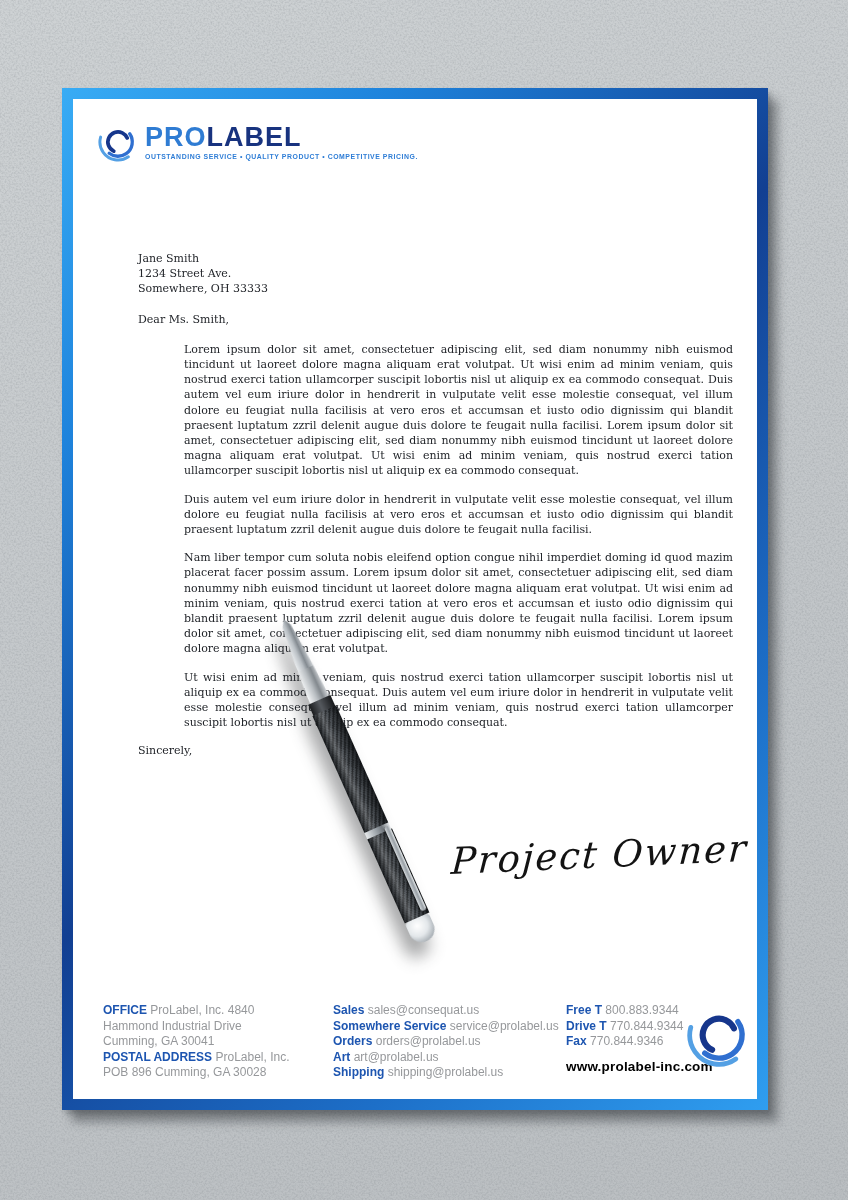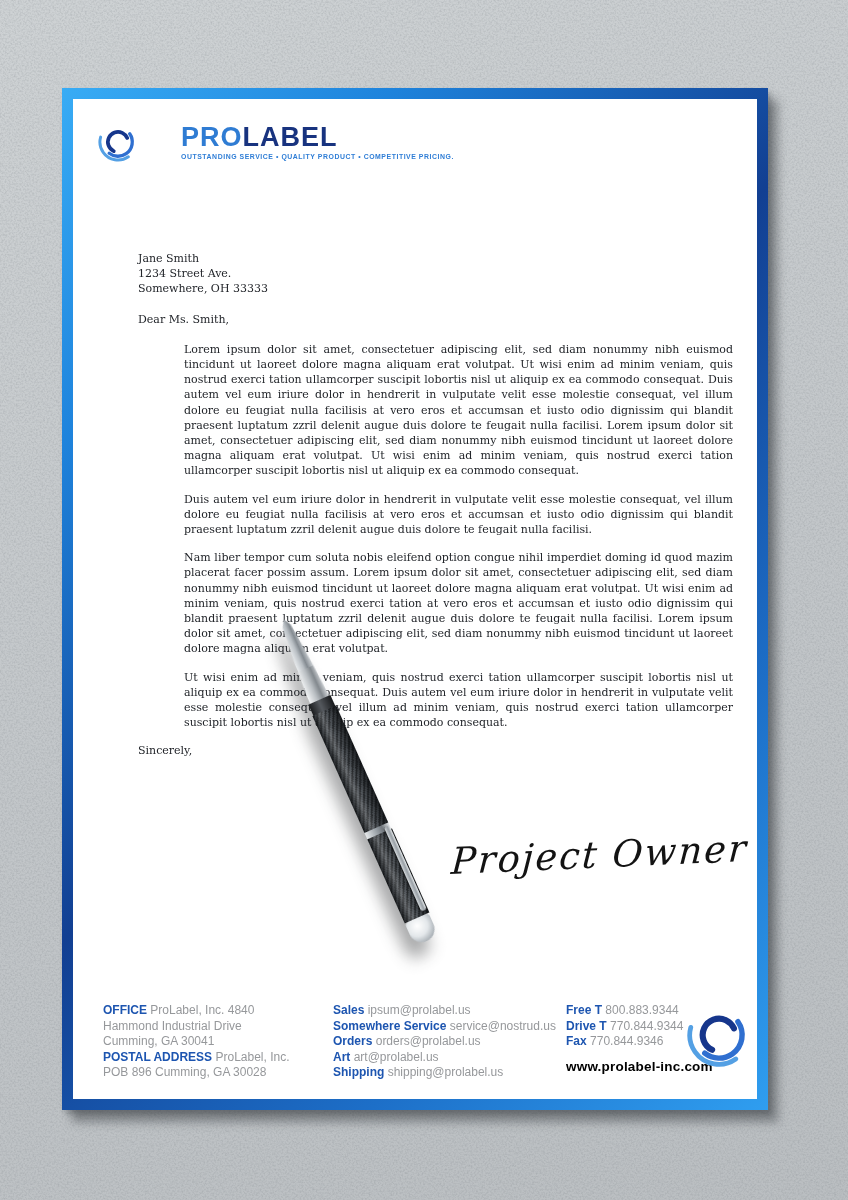--- a/index.html
+++ b/index.html
@@ -19,21 +19,21 @@
     box-shadow: 10px 12px 9px rgba(42,47,53,0.42), 3px 4px 5px rgba(42,47,53,0.28);
     z-index: 1;
   }
   .paper {
     position: absolute; inset: 11px; background: #ffffff; overflow: hidden;
   }
 
   
   .logo { position: absolute; left: 24px; top: 22px; display: flex; align-items: flex-start; gap: 6px; }
   .logo svg { width: 42px; height: 42px; }
-  .logo-text { display: flex; flex-direction: column; padding-top: 3px; margin-left: 36px; }
+  .logo-text { display: flex; flex-direction: column; padding-top: 3px; }
   .logo-word { font-weight: 800; font-size: 27px; line-height: 27px; letter-spacing: 1px; font-family: "Liberation Sans", sans-serif; }
   .logo-word .pro { color: #2f7cd3; }
   .logo-word .label { color: #18337f; }
   .logo-tagline { margin-top: 2px; font-size: 6.9px; font-weight: 700; letter-spacing: 0.55px; color: #2e7dd6; white-space: nowrap; }
 
   
   .letter-flow {
     position: absolute; left: 65px; top: 152px; width: 595px;
     font-family: "DejaVu Serif", serif; font-size: 11px; line-height: 15.2px; color: #22252a;
   }
@@ -164,22 +164,22 @@
 
     <div class="footer-col fcol-address">
       <div><span class="lbl">OFFICE</span> <span>ProLabel, Inc. 4840</span></div>
       <div>Hammond Industrial Drive</div>
       <div>Cumming, GA 30041</div>
       <div><span class="lbl">POSTAL ADDRESS</span> <span>ProLabel, Inc.</span></div>
       <div>POB 896 Cumming, GA 30028</div>
     </div>
 
     <div class="footer-col fcol-contacts">
-      <div><span class="lbl">Sales</span> <span>ipsum@prolabel.us</span></div>
-      <div><span class="lbl">Somewhere Service</span> <span>service@nostrud.us</span></div>
+      <div><span class="lbl">Sales</span> <span>sales@consequat.us</span></div>
+      <div><span class="lbl">Somewhere Service</span> <span>service@prolabel.us</span></div>
       <div><span class="lbl">Orders</span> <span>orders@prolabel.us</span></div>
       <div><span class="lbl">Art</span> <span>art@prolabel.us</span></div>
       <div><span class="lbl">Shipping</span> <span>shipping@prolabel.us</span></div>
     </div>
 
     <div class="footer-col fcol-phones">
       <div><span class="lbl">Free T</span> <span>800.883.9344</span></div>
       <div><span class="lbl">Drive T</span> <span>770.844.9344</span></div>
       <div><span class="lbl">Fax</span> <span>770.844.9346</span></div>
     </div>

